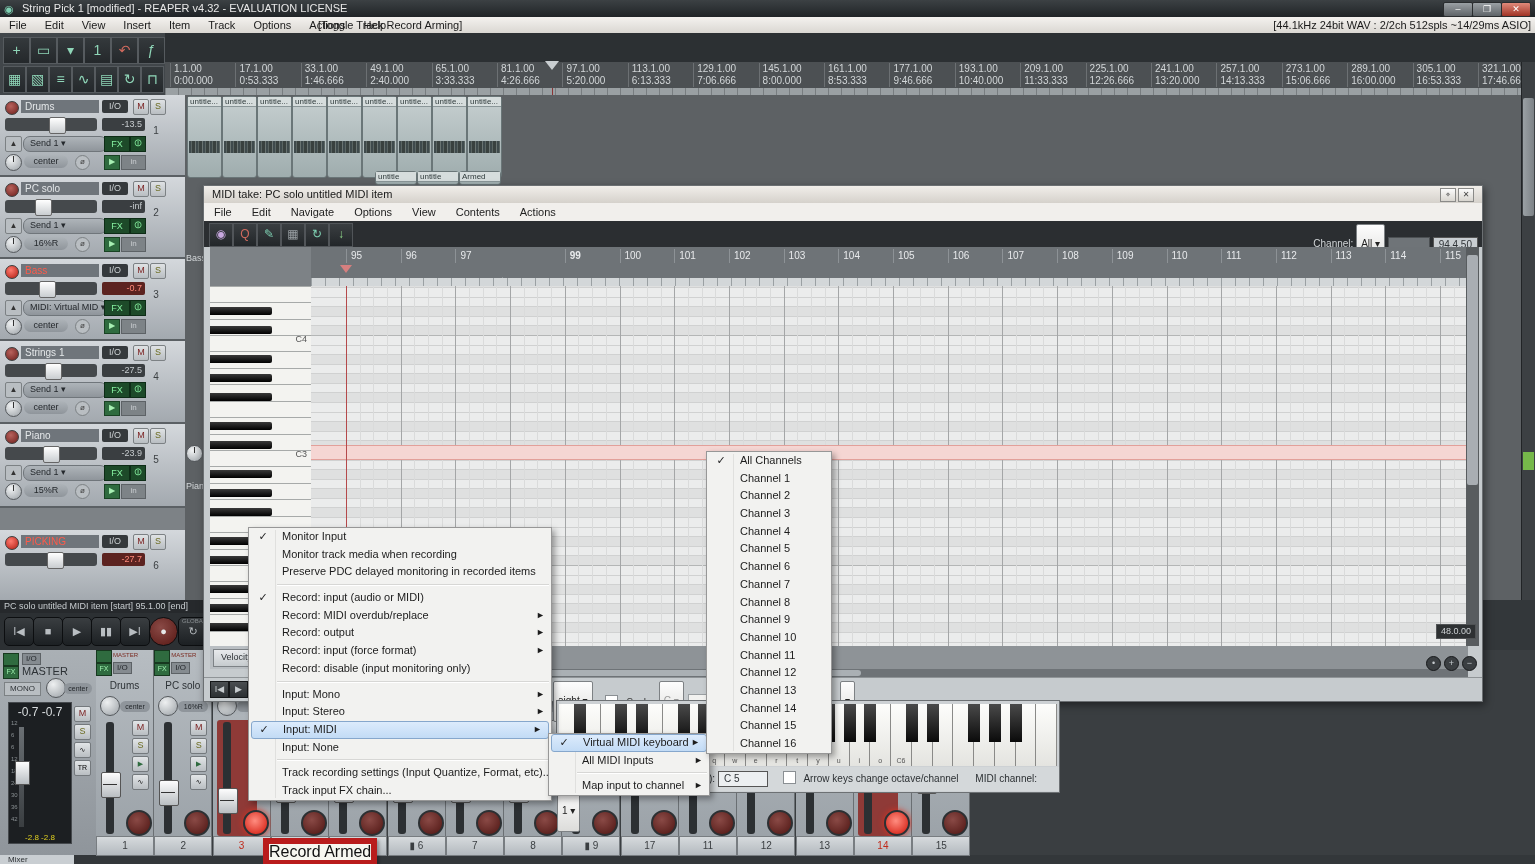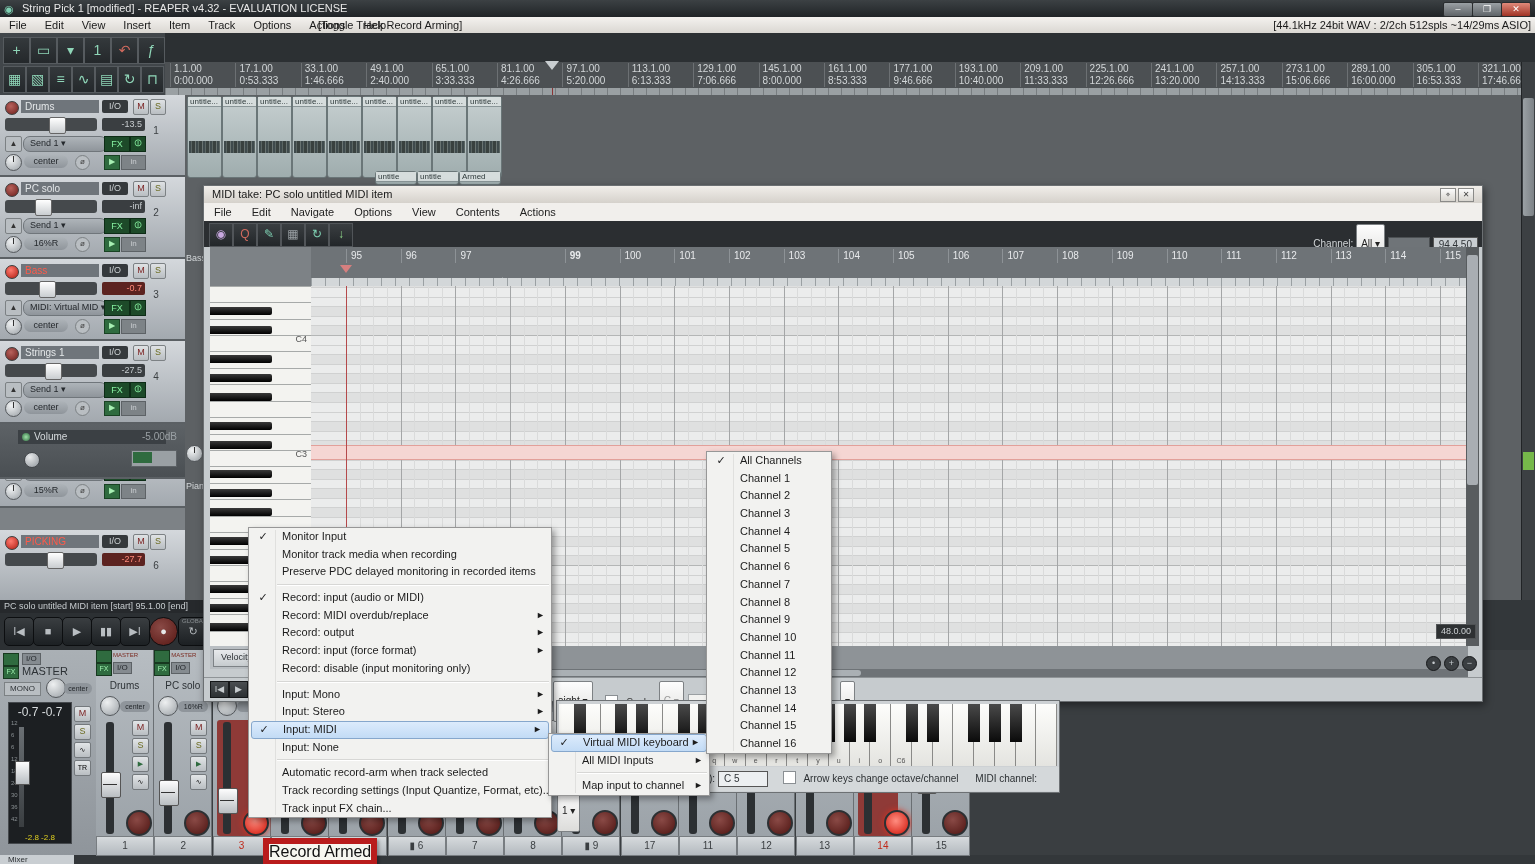--- a/index.html
+++ b/index.html
@@ -475,29 +475,20 @@
     <span class="tname armed">PICKING</span>
     <span class="iobtn">I/O</span>
     <span class="mbtn">M</span>
     <span class="sbtn">S</span>
     <span class="volrow">
           <span class="grip" style="left:42px"></span>
         </span>
     <span class="volnum armed">-27.7</span>
         <span class="tnum">6</span>
       </div>
-      <div class="trk" id="envlane" style="top: 329px; height: 53px;">
-        <span class="ename">Volume</span>
- <span class="edot"></span>
- <span class="eval">-5.00dB</span>
- <span class="ek"></span>
- <span class="ebtns">
-          <i></i>
-        </span>
-      </div>
     </div>
 
   <div class="abs" id="arrange">
       <div class="aitem" style="left: 2px; width: 33px;">
         <span class="lbl">untitle...</span>
         <span class="wav"></span>
       </div>
       <div class="aitem" style="left: 37px; width: 33px;">
         <span class="lbl">untitle...</span>
         <span class="wav"></span>
@@ -1238,21 +1229,20 @@
       <div class="mitem"><span>Record: MIDI overdub/replace</span><span class="arr">►</span></div>
       <div class="mitem"><span>Record: output</span><span class="arr">►</span></div>
       <div class="mitem"><span>Record: input (force format)</span><span class="arr">►</span></div>
       <div class="mitem"><span>Record: disable (input monitoring only)</span></div>
       <div class="msep"></div>
       <div class="mitem"><span>Input: Mono</span><span class="arr">►</span></div>
       <div class="mitem"><span>Input: Stereo</span><span class="arr">►</span></div>
       <div class="mitem hl"><span class="chk">✓</span><span>Input: MIDI</span><span class="arr">►</span></div>
       <div class="mitem"><span>Input: None</span></div>
       <div class="msep"></div>
-      <div class="mitem"><span>Automatic record-arm when track selected</span></div>
       <div class="mitem"><span>Track recording settings (Input Quantize, Format, etc)...</span></div>
       <div class="mitem"><span>Track input FX chain...</span></div>
     </div>
   <div class="abs z31 menu" id="menu-midi" style="left:548px;top:733px;width:160px;">
       <div class="gut"></div>
       <div class="mitem hl"><span class="chk">✓</span><span>Virtual MIDI keyboard</span><span class="arr">►</span></div>
       <div class="mitem"><span>All MIDI Inputs</span><span class="arr">►</span></div>
       <div class="msep"></div>
       <div class="mitem"><span>Map input to channel</span><span class="arr">►</span></div>
     </div>

